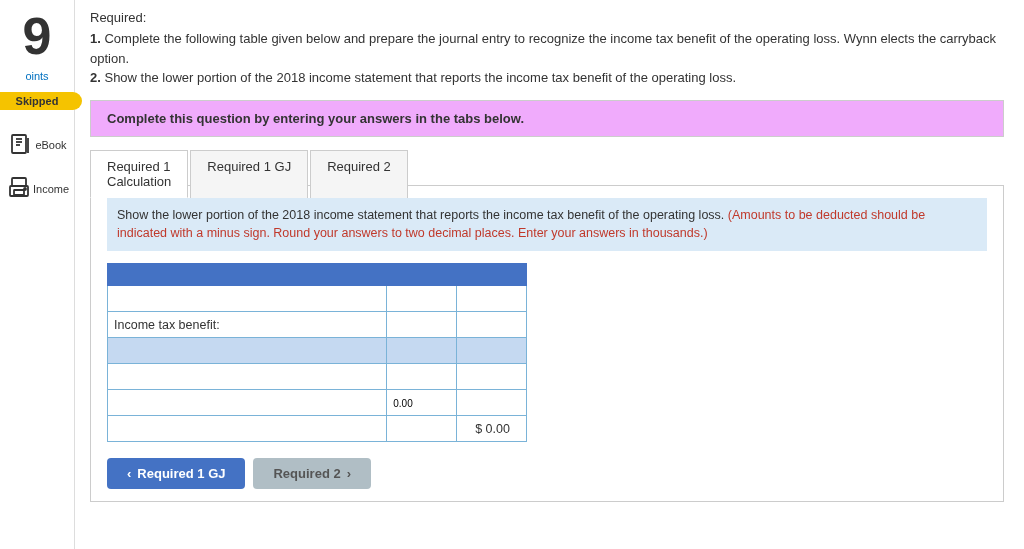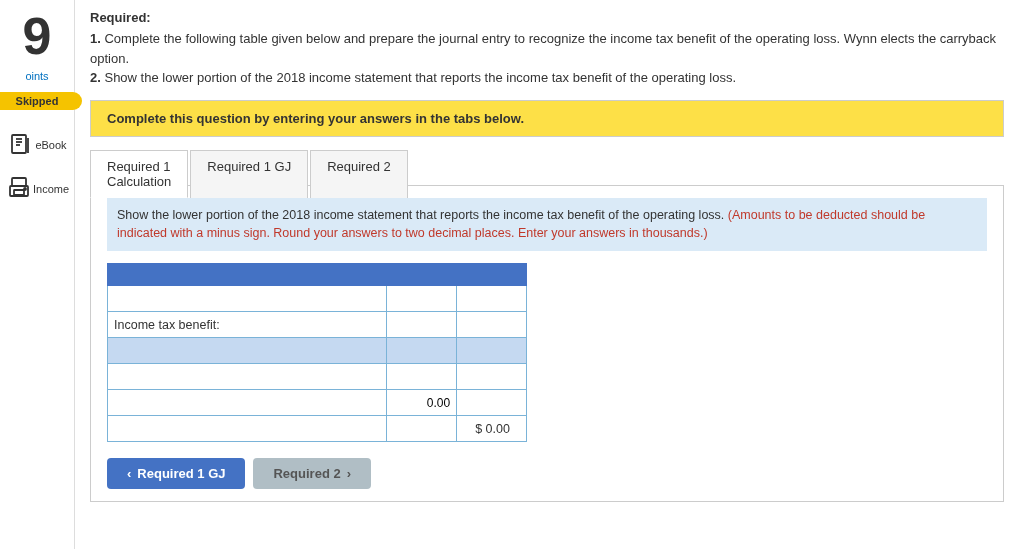--- a/index.html
+++ b/index.html
@@ -73,38 +73,38 @@
     }
 
     
     .main-content {
       flex: 1;
       padding: 10px 20px 10px 15px;
       overflow-y: auto;
     }
 
     .required-label {
-      font-weight: bold;
+      font-weight: normal;
       font-size: 13px;
       margin-bottom: 4px;
     }
 
     .instructions {
       font-size: 13px;
       line-height: 1.5;
       margin-bottom: 12px;
     }
 
     .instructions span.num {
       font-weight: bold;
     }
 
     
     .info-bar {
-      background: #fde047;
+      background: #f0abfc;
       border: 1px solid #ccc;
       padding: 10px 16px;
       font-size: 13px;
       font-weight: bold;
       margin-bottom: 0;
     }
 
     
     .tabs-container {
       display: flex;
@@ -316,21 +316,21 @@
         </tr>
 
         <tr>
           <td class="label-cell"></td>
           <td class="value-cell"><input style="width: 100%; border: none; outline: none; font-size: 12px; text-align: right;" type="text" value=""></td>
           <td class="dollar-cell"><input style="width: 100%; border: none; outline: none; font-size: 12px; text-align: right;" type="text" value=""></td>
         </tr>
 
         <tr>
           <td class="label-cell"></td>
-          <td class="value-cell"><input style="width: 100%; border: none; outline: none; font-size: 12px; text-align: right;" type="text" value="0.00"></td>
+          <td class="value-cell"><input style="width: 100%; border: none; outline: none; font-size: 10px; " type="text" value="0.00"></td>
           <td class="dollar-cell"><input style="width: 100%; border: none; outline: none; font-size: 12px; text-align: right;" type="text" value=""></td>
         </tr>
 
         <tr>
           <td class="label-cell"></td>
           <td class="value-cell"><input style="width: 100%; border: none; outline: none; font-size: 12px; text-align: right;" type="text" value=""></td>
           <td class="dollar-cell" style="text-align:center; padding-right:4px;margin-top:13px;">$ 0.00</td>
         </tr>
       </tbody>
     </table>

